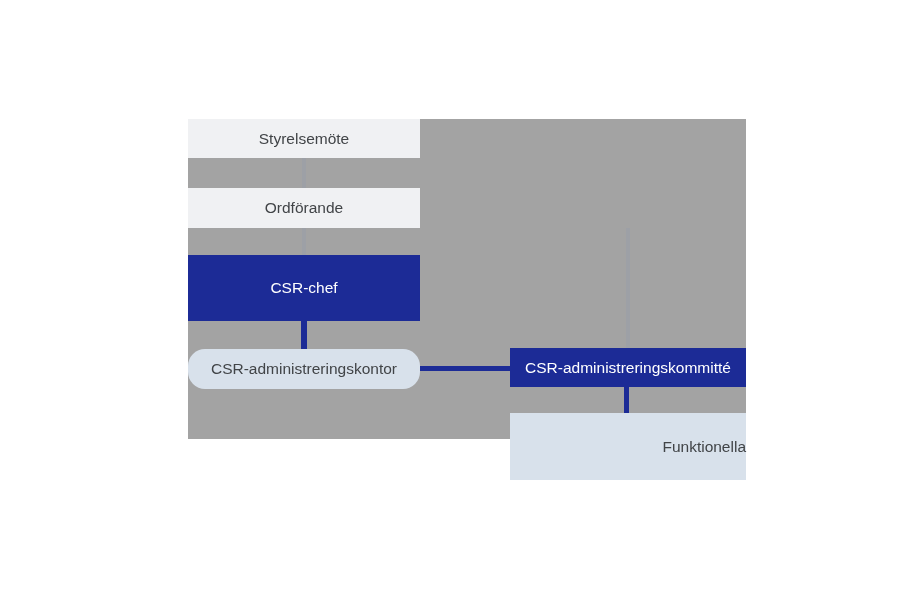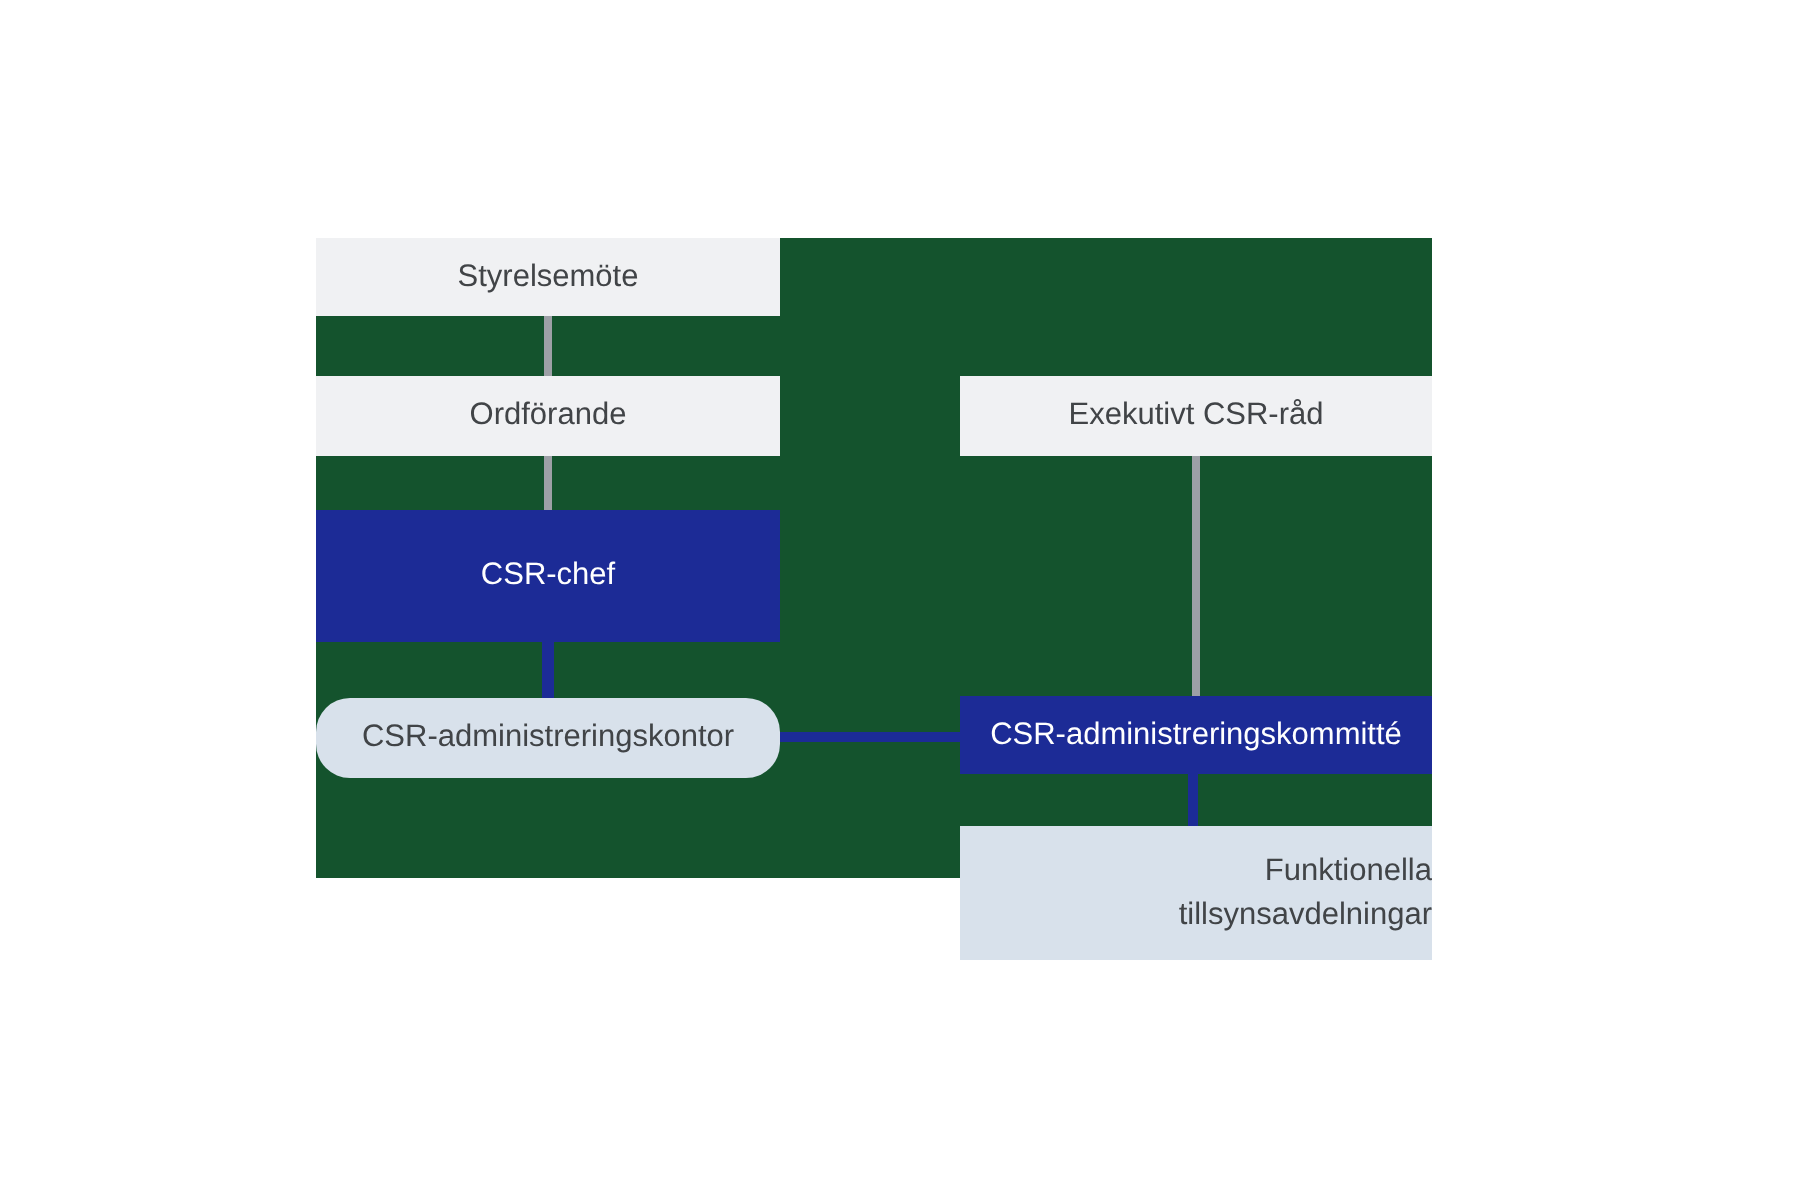--- a/index.html
+++ b/index.html
@@ -7,25 +7,25 @@
     padding: 0;
     width: 900px;
     height: 600px;
     background: #ffffff;
     font-family: "Liberation Sans", sans-serif;
     position: relative;
     overflow: hidden;
   }
   .diagram {
     position: absolute;
-    left: 158px;
+    left: 188px;
     top: 119px;
     width: 558px;
     height: 320px;
-    background: #14532d;
+    background: #a3a3a3;
   }
   .node {
     position: absolute;
     display: flex;
     flex-direction: column;
     align-items: center;
     justify-content: center;
     text-align: center;
     font-size: 15.5px;
     line-height: 22px;
@@ -77,26 +77,22 @@
   </div>
 
   <div class="node dark-blue n-csrchef">
     <span>CSR-chef</span>
   </div>
 
   <div class="node light-blue n-kontor">
     <span>CSR-administreringskontor</span>
   </div>
 
-  <div class="node light-gray n-exekutivt">
-    <span>Exekutivt CSR-råd</span>
-  </div>
 
   <div class="node dark-blue n-kommitte">
     <span>CSR-administreringskommitté</span>
   </div>
 
   <div class="node light-blue n-funktionella">
     <span>Funktionella</span>
-    <span>tillsynsavdelningar</span>
   </div>
 
 </div>
 
 </body></html>

